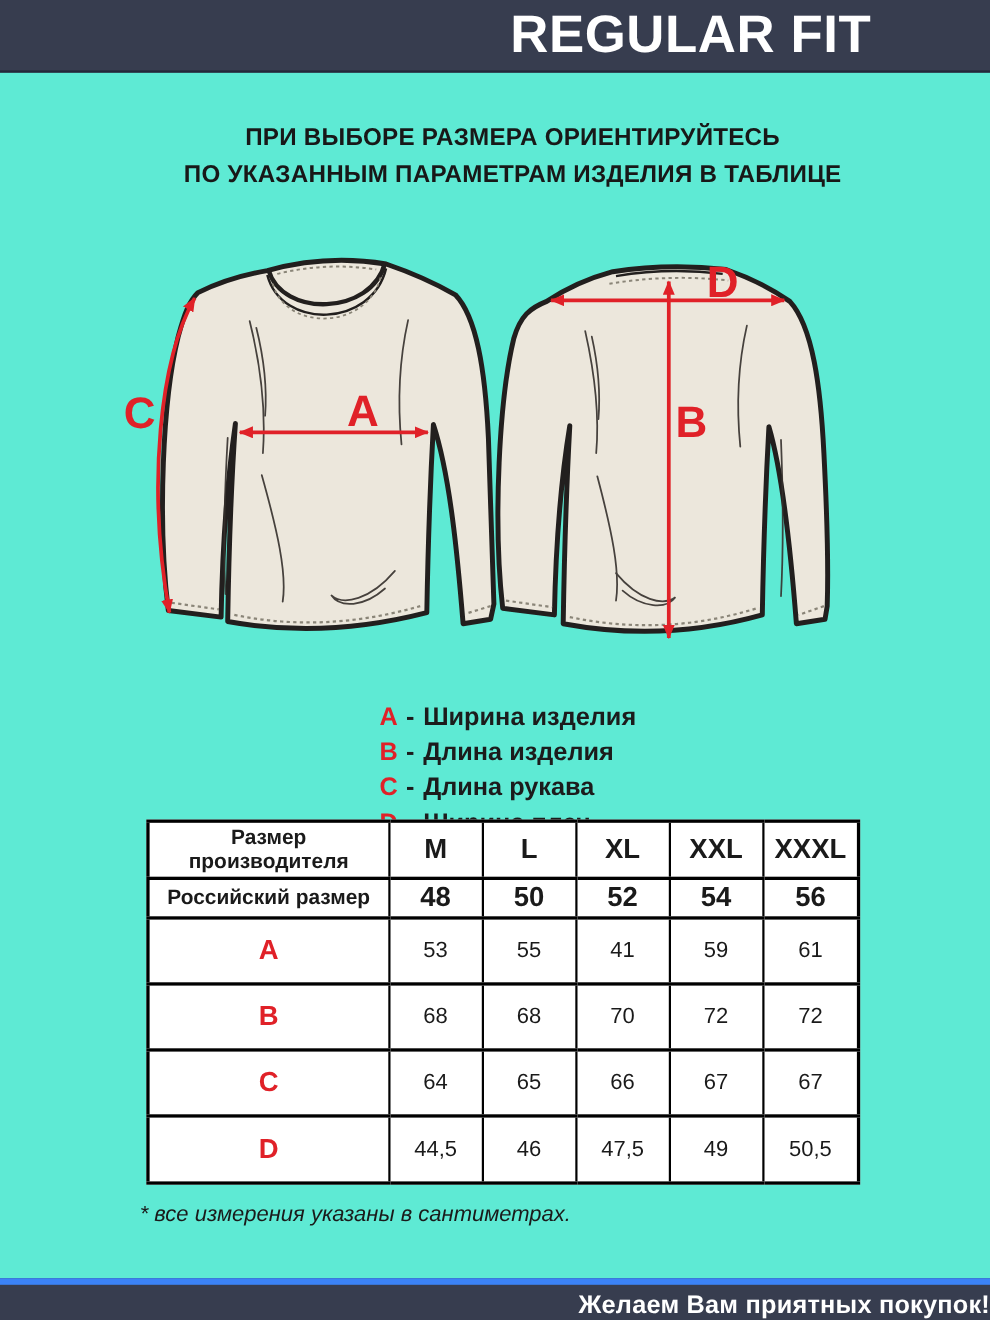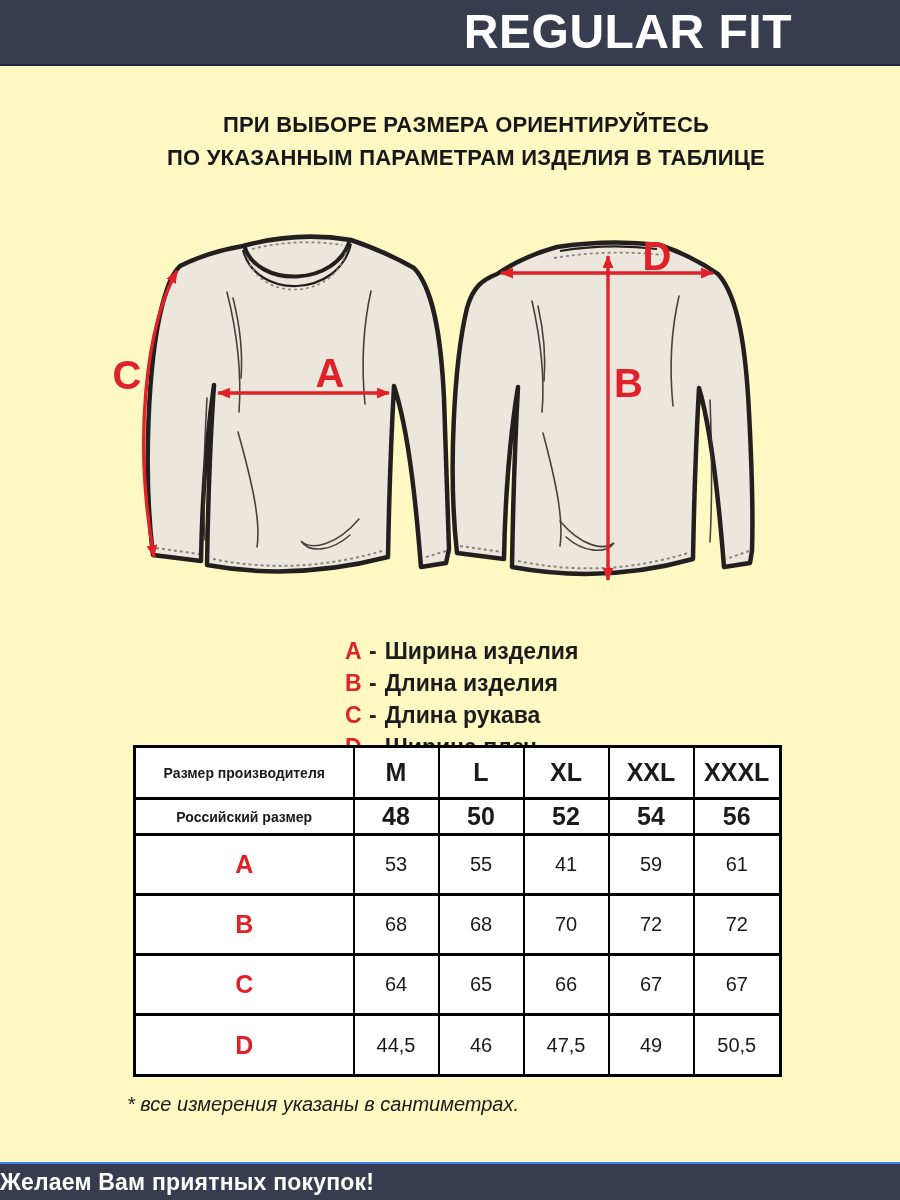--- a/index.html
+++ b/index.html
@@ -1,21 +1,21 @@
 <!DOCTYPE html>
 <html><head>
 <meta charset="utf-8">
 <style>
   * { margin: 0; padding: 0; box-sizing: border-box; }
   html, body { background: #ffffff; }
   .page {
     position: relative;
     width: 900px;
     height: 1200px;
-    background: #fef9c3;
+    background: #5eead4;
     overflow: hidden;
     font-family: "Liberation Sans", sans-serif;
   }
 
   
   .topbar {
     position: absolute;
     left: 0; top: 0;
     width: 900px; height: 66px;
     background: #373d4f;
@@ -92,21 +92,21 @@
   .size-table td {
     border-left: 2px solid #000;
     border-right: 2px solid #000;
     border-top: 3px solid #000;
     border-bottom: 3px solid #000;
     text-align: center;
     vertical-align: middle;
     color: #1a1a1a;
   }
   .size-table { border: 3px solid #000; }
-  .cell-head-label { font-size: 14px; font-weight: bold; }
+  .cell-head-label { font-size: 19px; font-weight: bold; }
   .cell-size { font-size: 25px; font-weight: bold; }
   .cell-bold-num { font-size: 25px; font-weight: bold; }
   .cell-letter { font-size: 25px; font-weight: bold; color: #e02128 !important; }
   .cell-val { font-size: 20px; font-weight: normal; }
 
   
   .footnotes {
     position: absolute;
     left: 127px; top: 1092px;
     font-size: 20px;
@@ -114,22 +114,22 @@
     color: #1a1a1a;
     line-height: 24px;
   }
 
   
   .bottombar {
     position: absolute;
     left: 0; top: 1162px;
     width: 900px; height: 38px;
     background: #373d4f;
-    border-top: 2px solid #3b82f6;
-    text-align: left;
+    border-top: 6px solid #3b82f6;
+    text-align: right;
   }
   .bottombar .msg {
     display: inline-block;
     line-height: 36px;
     color: #ffffff;
     font-size: 23px;
     font-weight: bold;
     letter-spacing: 0.2px;
   }
 </style>

